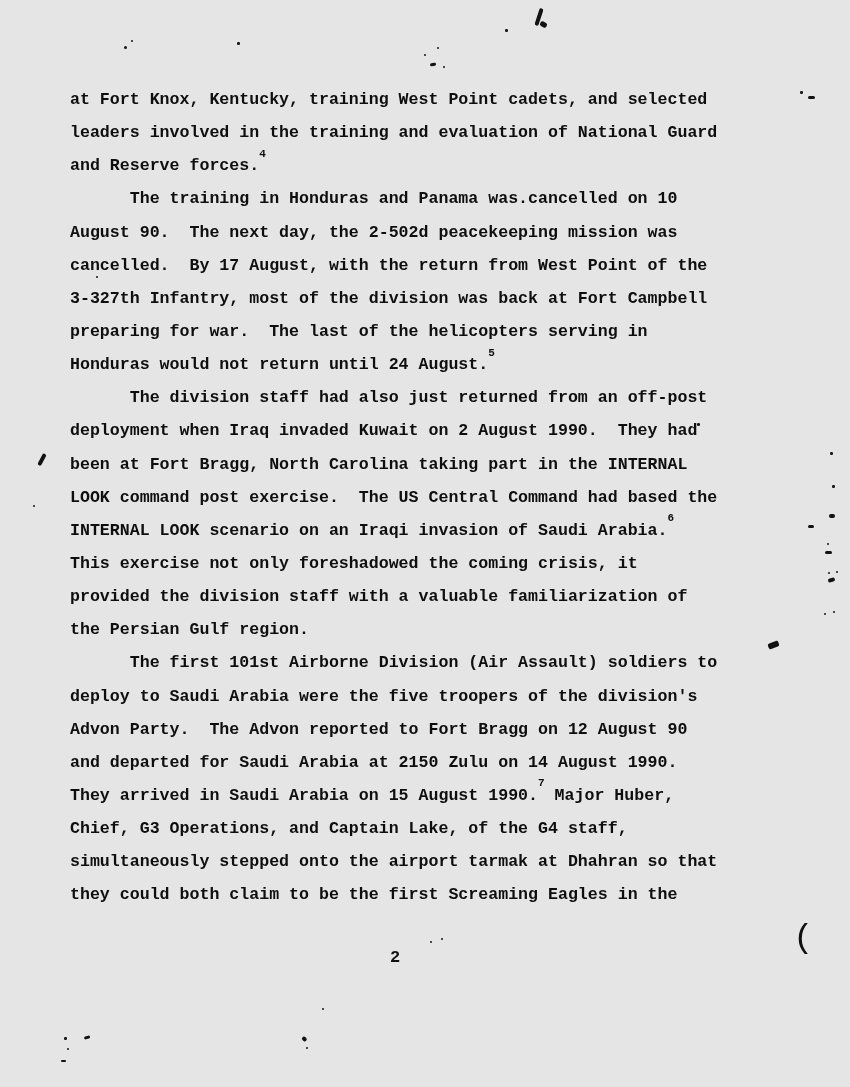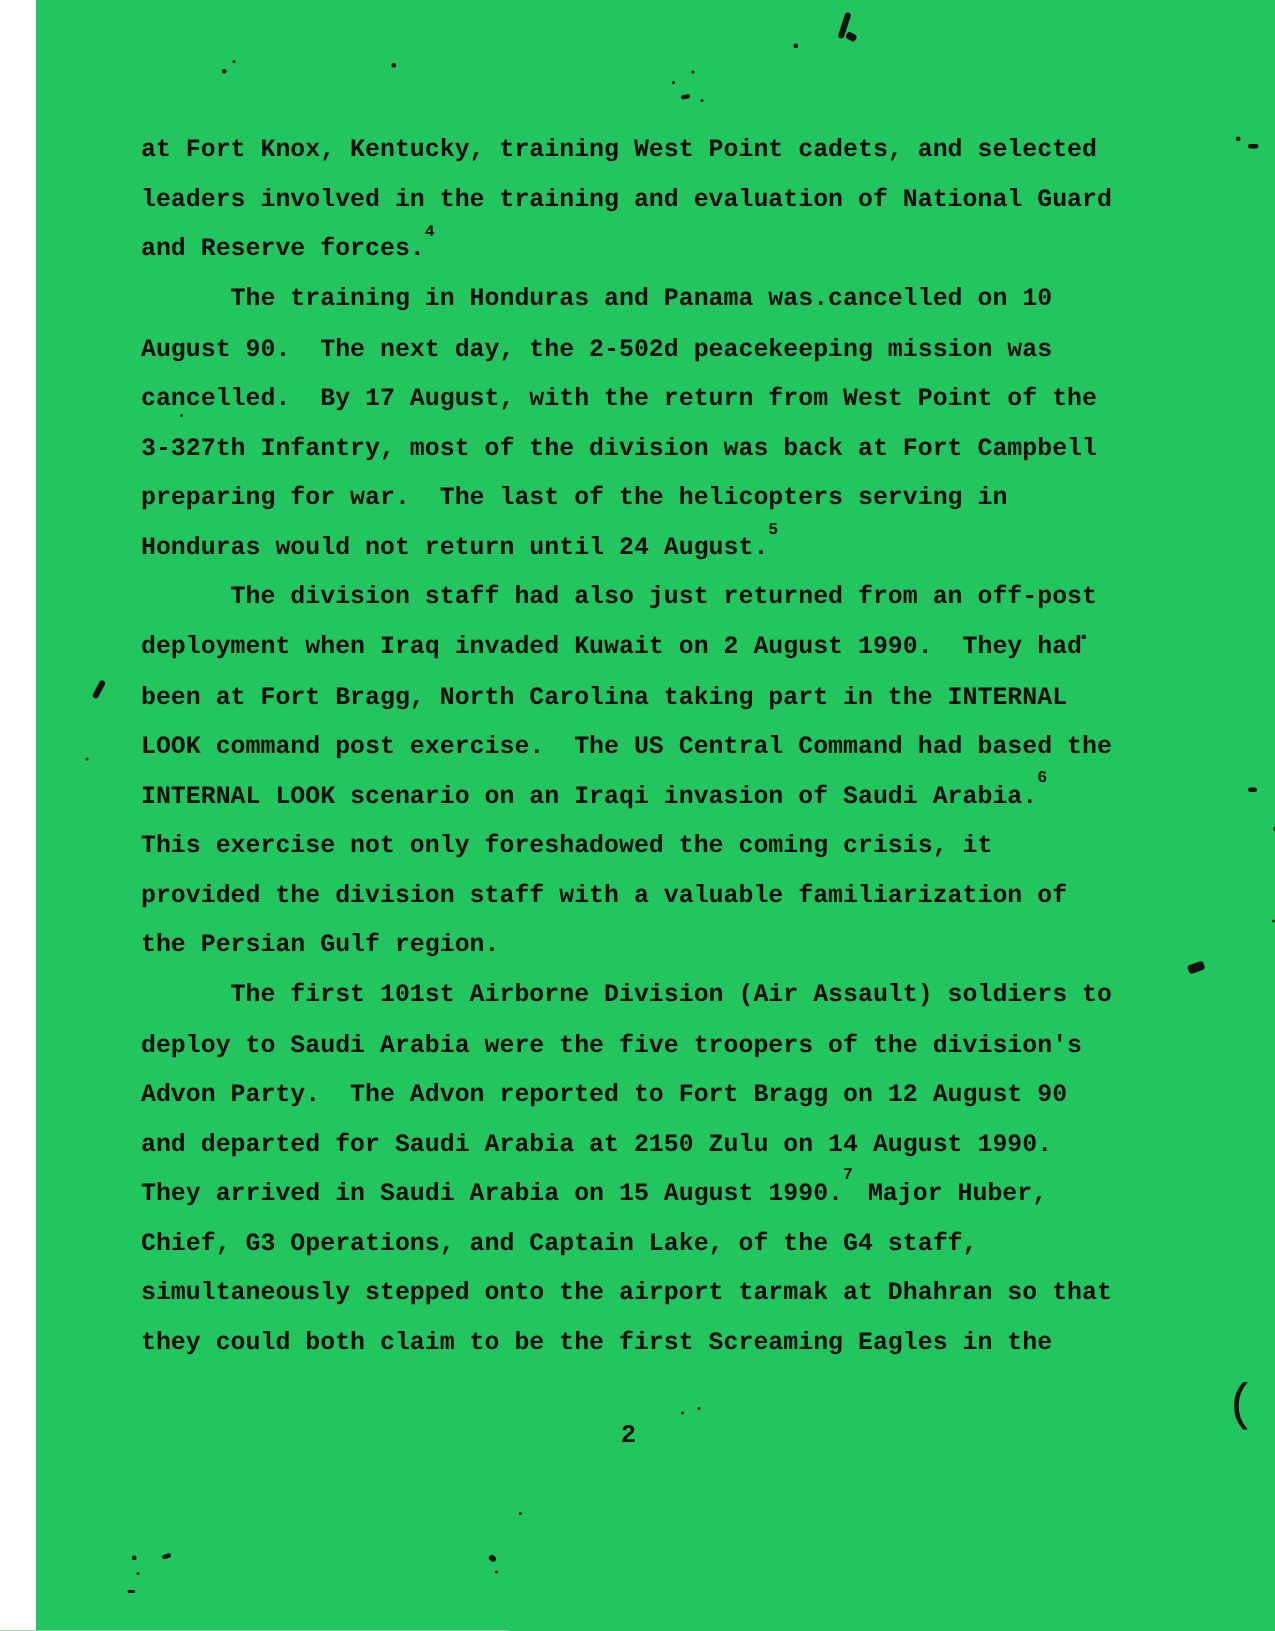--- a/index.html
+++ b/index.html
@@ -1,21 +1,21 @@
 <!DOCTYPE html>
 <html><head>
 <meta charset="utf-8">
 <style>
   html,body{margin:0;padding:0;}
   body{
     width:850px;height:1087px;position:relative;overflow:hidden;
     background:#ffffff;
     font-family:"Liberation Mono","DejaVu Sans Mono",monospace;
   }
-  .page{position:absolute;inset:0;background:#22c55e;margin-left:24px;}
+  .page{position:absolute;inset:0;background:#e5e5e5;}
   .doc{
     position:absolute;left:70px;top:83px;
     font-size:16.6px;line-height:33.15px;font-weight:bold;
     color:#0e0e0e;white-space:pre;letter-spacing:0;
   }
   .line{white-space:pre;height:33.15px;}
   .line sup{
     font-size:11px;font-weight:bold;
     position:relative;top:-7px;line-height:0;
   }

